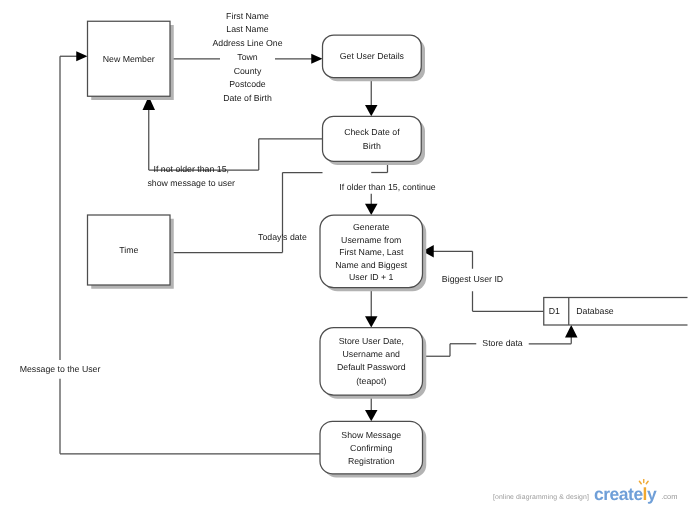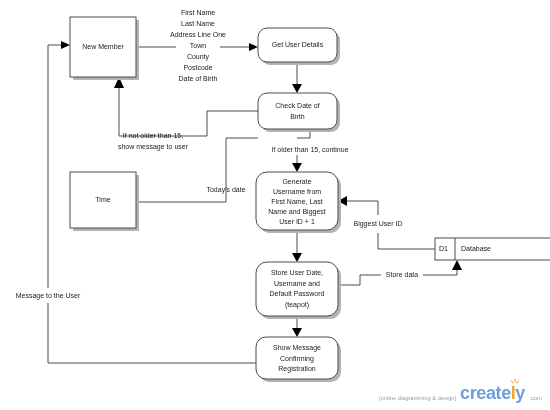--- a/index.html
+++ b/index.html
@@ -79,21 +79,21 @@
   #wm-tagline {
     font-family: "Liberation Sans", sans-serif;
     font-size: 5.5px;
     color: #9a9a9a;
     letter-spacing: 0.1px;
     padding-bottom: 1px;
   }
   #wm-brand {
     position: relative;
     font-family: "Liberation Sans", sans-serif;
-    font-size: 18px;
+    font-size: 14px;
     font-weight: bold;
     color: #6f9fd8;
     letter-spacing: -0.4px;
     line-height: 1;
   }
   #wm-brand .wm-lglyph { color: #f0a830; }
   #wm-dotcom {
     font-family: "Liberation Sans", sans-serif;
     font-size: 6px;
     color: #9a9a9a;

